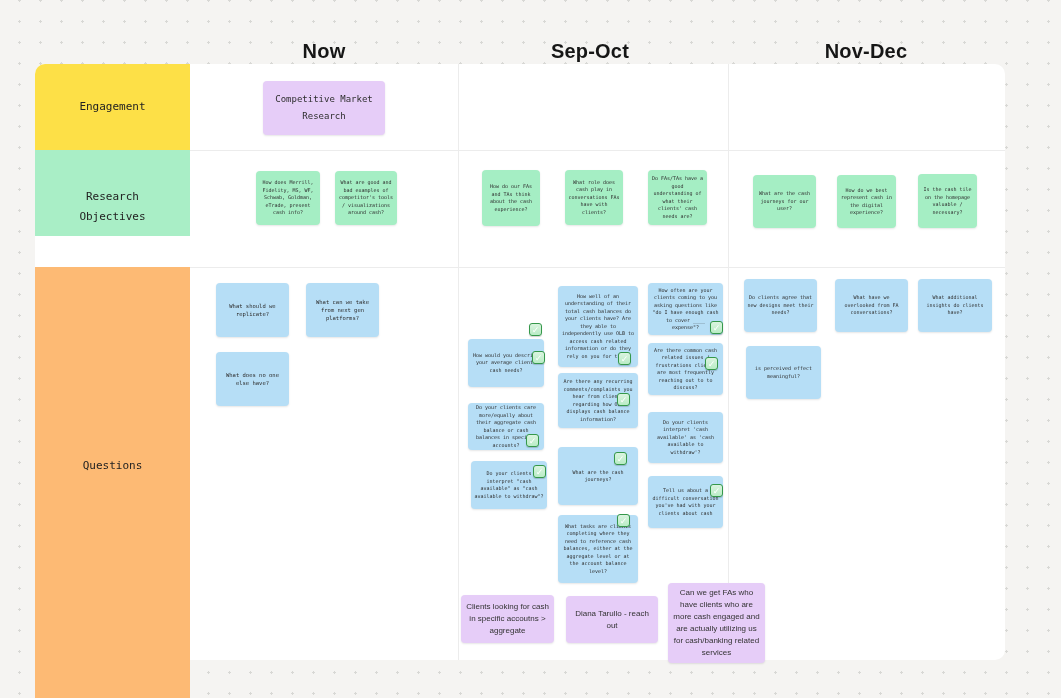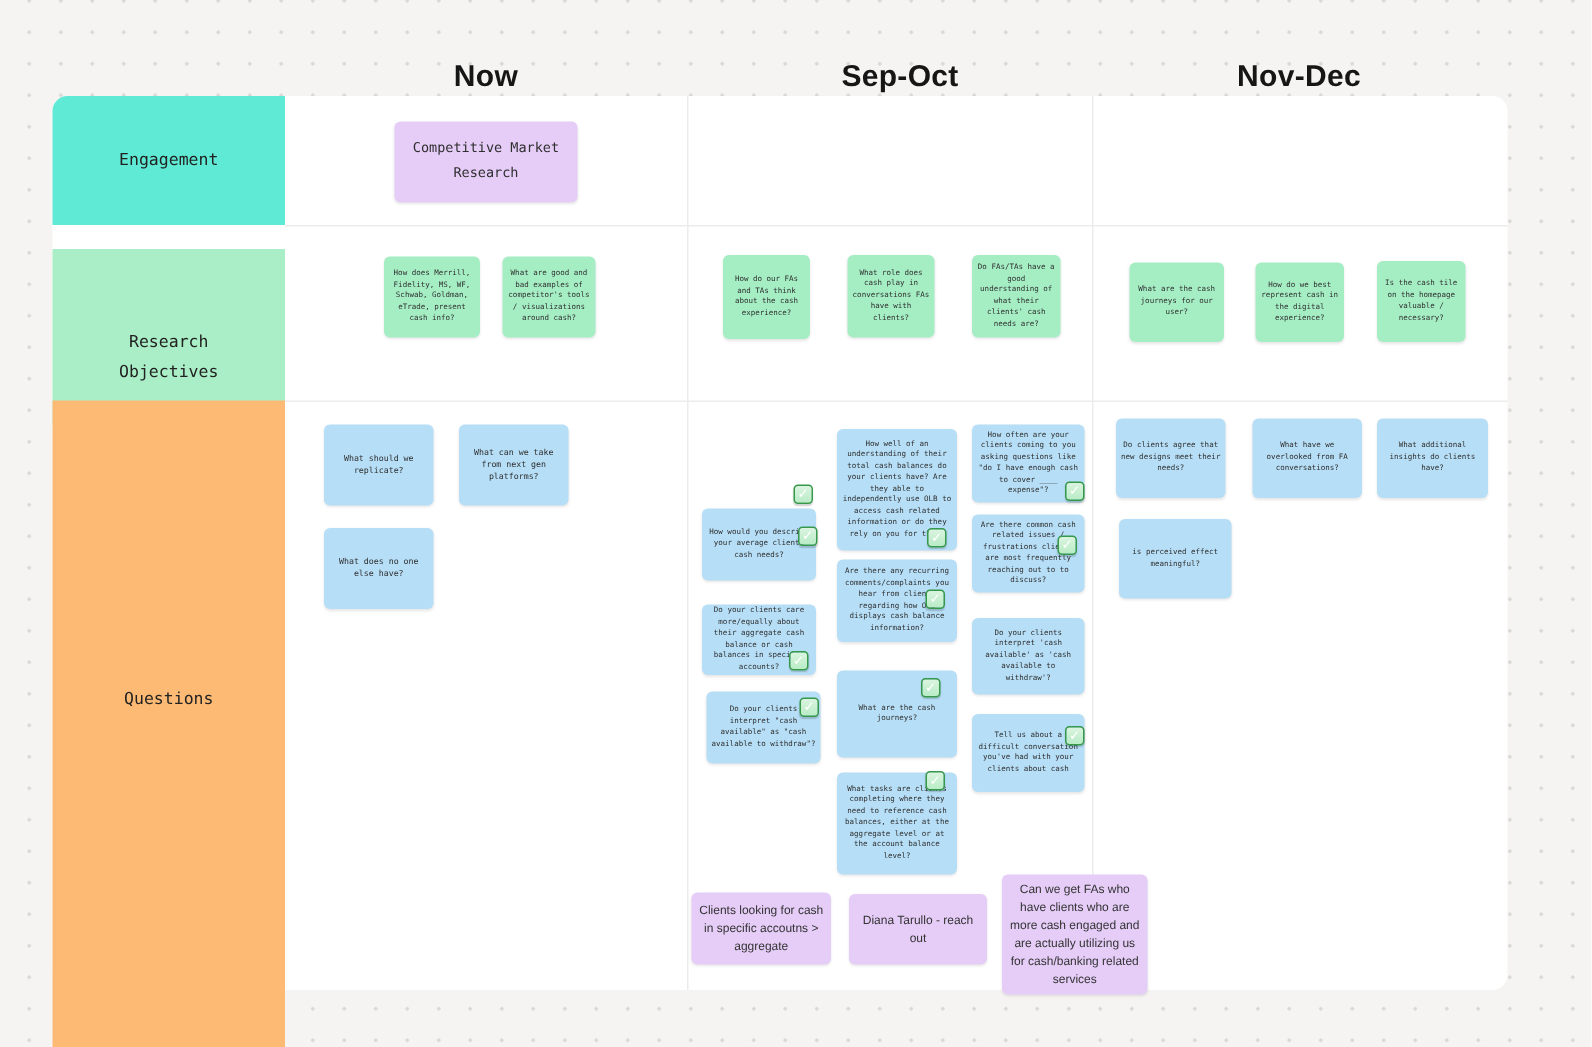--- a/index.html
+++ b/index.html
@@ -21,22 +21,22 @@
     background:#ffffff;border-radius:10px;
   }
   .vline{position:absolute;top:0;height:596px;width:1px;background:#ececec;}
   .hline{position:absolute;left:155px;width:815px;height:1px;background:#ececec;}
   .rowlabel{
     position:absolute;left:0;width:155px;box-sizing:border-box;
     display:flex;align-items:center;justify-content:center;text-align:center;
     font-family:"DejaVu Sans Mono","Liberation Mono",monospace;
     font-size:11px;color:#222;line-height:1.8;white-space:pre-line;
   }
-  .rl-engagement{top:0;height:86px;background:#5eead4;border-top-left-radius:10px;}
-  .rl-objectives{top:102px;height:117px;background:#a9eec6;padding-top:27px;}
+  .rl-engagement{top:0;height:86px;background:#fde047;border-top-left-radius:10px;}
+  .rl-objectives{top:86px;height:86px;background:#a9eec6;padding-top:27px;}
   .rl-questions{top:203px;height:487px;background:#fdba74;border-bottom-left-radius:10px;padding-bottom:90px;}
   .sticky{
     position:absolute;box-sizing:border-box;border-radius:4px;
     display:flex;align-items:center;justify-content:center;text-align:center;
     font-family:"DejaVu Sans Mono","Liberation Mono",monospace;
     color:#2e2e2e;padding:3px;box-shadow:0 1px 2px rgba(0,0,0,.10);
     line-height:1.5;
   }
   .purple{background:#e6cdf8;}
   .green{background:#a5eec4;}
@@ -52,21 +52,21 @@
     color:#ffffff;font-size:9px;font-weight:bold;
     display:flex;align-items:center;justify-content:center;
     box-shadow:0 1px 1px rgba(0,0,0,.18);
     font-family:"DejaVu Sans",sans-serif;
   }
 </style>
 </head>
 <body>
 
 <div class="col-title" style="left:190px;width:268px;">Now</div>
-<div class="col-title" style="left:465px;width:270px;text-align:center;">Sep-Oct</div>
+<div class="col-title" style="left:455px;width:270px;text-align:center;">Sep-Oct</div>
 <div class="col-title" style="left:727px;width:278px;">Nov-Dec</div>
 
 <div class="board">
 
   <div class="vline" style="left:423px;"></div>
   <div class="vline" style="left:693px;"></div>
   <div class="hline" style="top:86px;"></div>
   <div class="hline" style="top:203px;"></div>
 
   <div class="rowlabel rl-engagement">Engagement</div>

